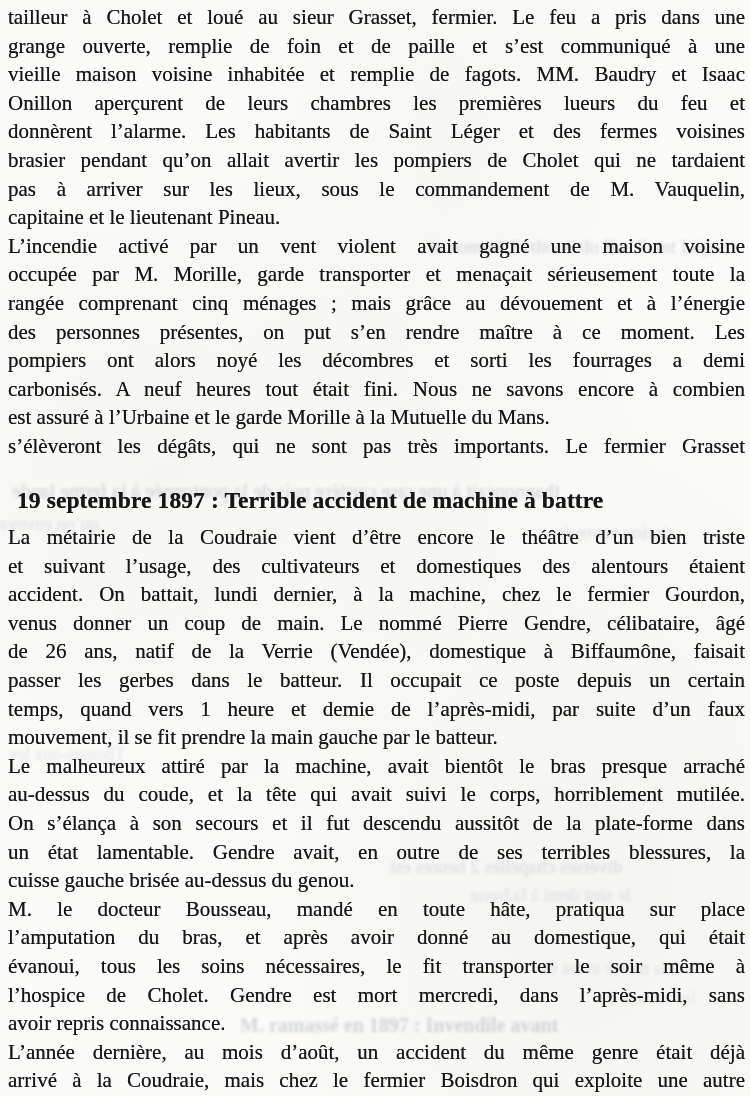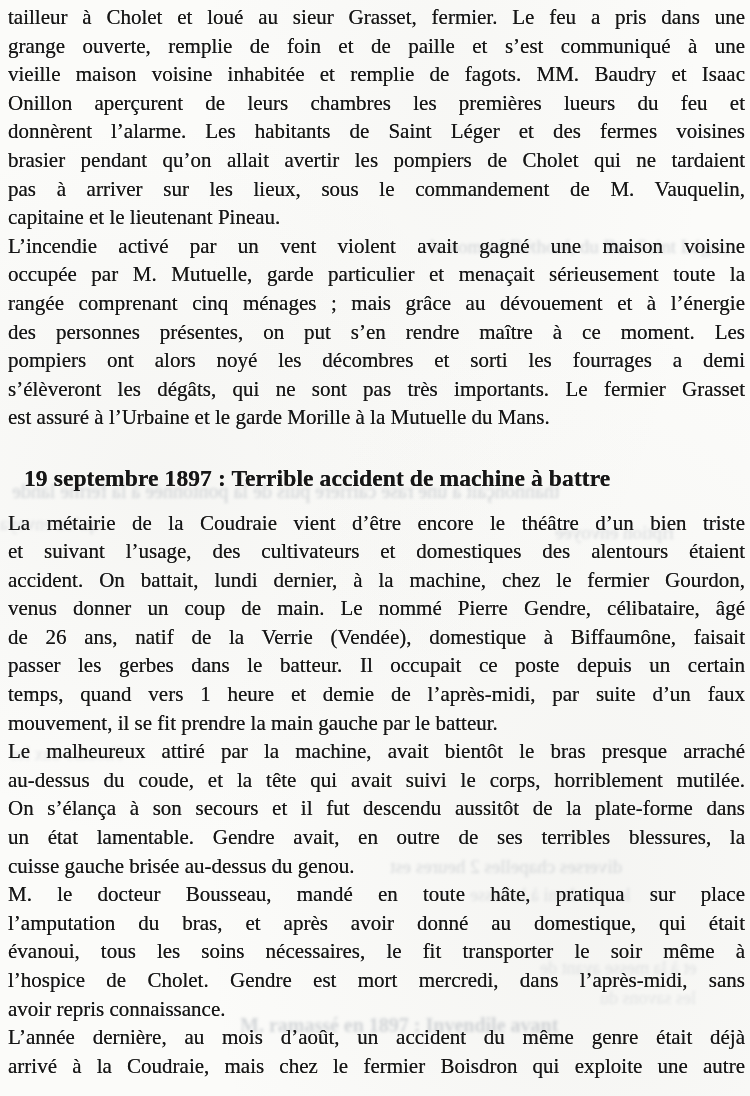--- a/index.html
+++ b/index.html
@@ -28,21 +28,21 @@
   }
   .line{
     font-size:21px;line-height:28.6px;white-space:nowrap;
     text-align:justify;text-align-last:justify;
     text-shadow:0 0 0.5px rgba(15,15,15,0.75);
   }
   .line.last{text-align:left;text-align-last:left;}
   .para{margin:0;padding:0;}
   .para-gap{height:16px;}
   h2.heading{
-    margin:16px;padding:0;font-weight:bold;font-size:23.5px;line-height:28.6px;
+    margin:9px;padding:0;font-weight:bold;font-size:23.5px;line-height:28.6px;
     white-space:nowrap;letter-spacing:0.1px;
     text-shadow:0 0 0.5px rgba(15,15,15,0.8);
   }
 </style>
 </head>
 <body>
 
 <div class="page">
 
   <div class="bleed-layer" id="bleed-layer">
@@ -66,26 +66,27 @@
         <div class="line">vieille maison voisine inhabitée et remplie de fagots. MM. Baudry et Isaac</div>
         <div class="line">Onillon aperçurent de leurs chambres les premières lueurs du feu et</div>
         <div class="line">donnèrent l’alarme. Les habitants de Saint Léger et des fermes voisines</div>
         <div class="line">brasier pendant qu’on allait avertir les pompiers de Cholet qui ne tardaient</div>
         <div class="line">pas à arriver sur les lieux, sous le commandement de M. Vauquelin,</div>
         <div class="line last">capitaine et le lieutenant Pineau.</div>
       </section>
 
     <section class="para">
         <div class="line">L’incendie activé par un vent violent avait gagné une maison voisine</div>
-        <div class="line">occupée par M. Mutuelle, garde particulier et menaçait sérieusement toute la</div>
+        <div class="line">occupée par M. Morille, garde transporter et menaçait sérieusement toute la</div>
         <div class="line">rangée comprenant cinq ménages ; mais grâce au dévouement et à l’énergie</div>
         <div class="line">des personnes présentes, on put s’en rendre maître à ce moment. Les</div>
         <div class="line">pompiers ont alors noyé les décombres et sorti les fourrages a demi</div>
+        <div class="line">carbonisés. A neuf heures tout était fini. Nous ne savons encore à combien</div>
+        <div class="line last">est assuré à l’Urbaine et le garde Morille à la Mutuelle du Mans.</div>
         <div class="line">s’élèveront les dégâts, qui ne sont pas très importants. Le fermier Grasset</div>
-        <div class="line last">est assuré à l’Urbaine et le garde Morille à la Mutuelle du Mans.</div>
       </section>
 
     <div class="para-gap"></div>
 
     <h2 class="heading">19 septembre 1897 : Terrible accident de machine à battre</h2>
 
     <section class="para">
         <div class="line">La métairie de la Coudraie vient d’être encore le théâtre d’un bien triste</div>
         <div class="line">et suivant l’usage, des cultivateurs et domestiques des alentours étaient</div>
         <div class="line">accident. On battait, lundi dernier, à la machine, chez le fermier Gourdon,</div>

